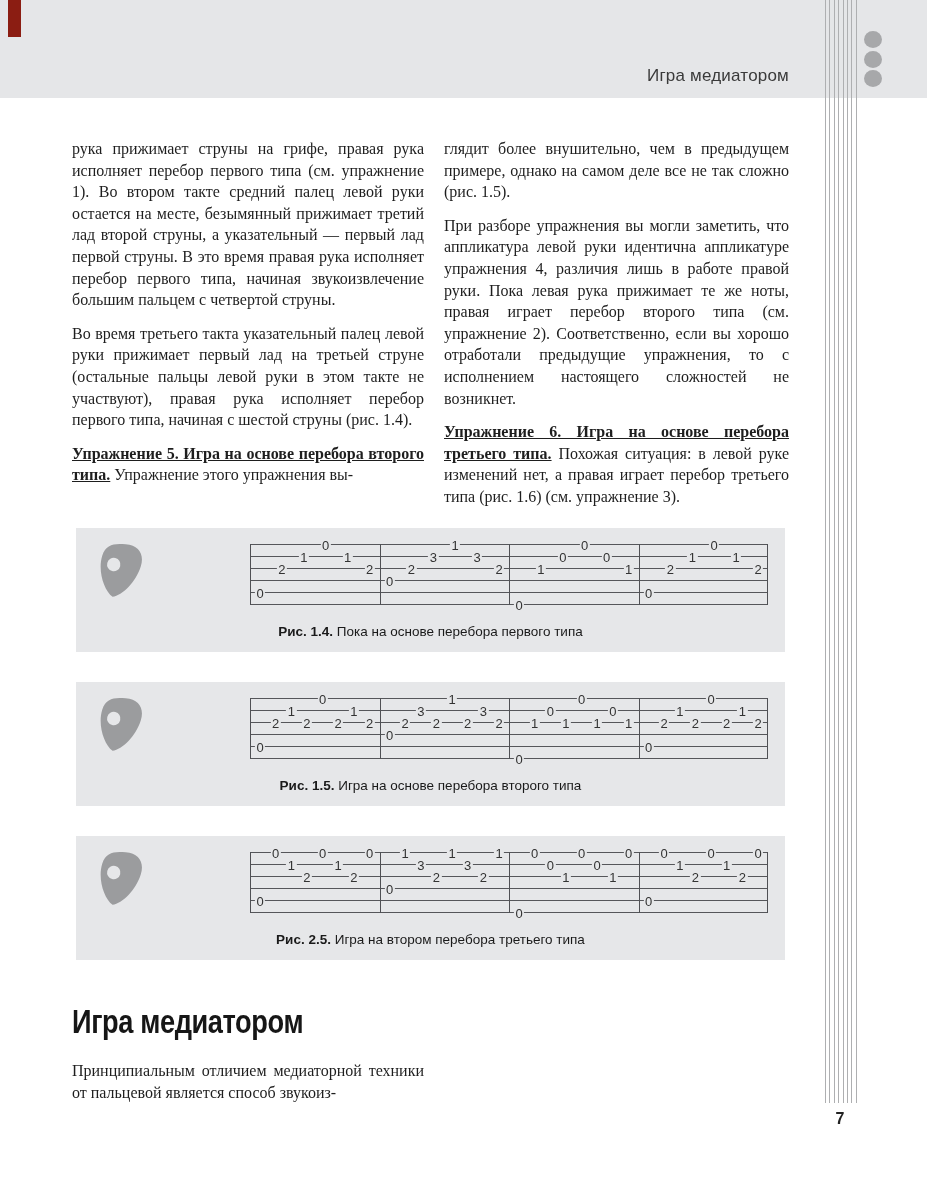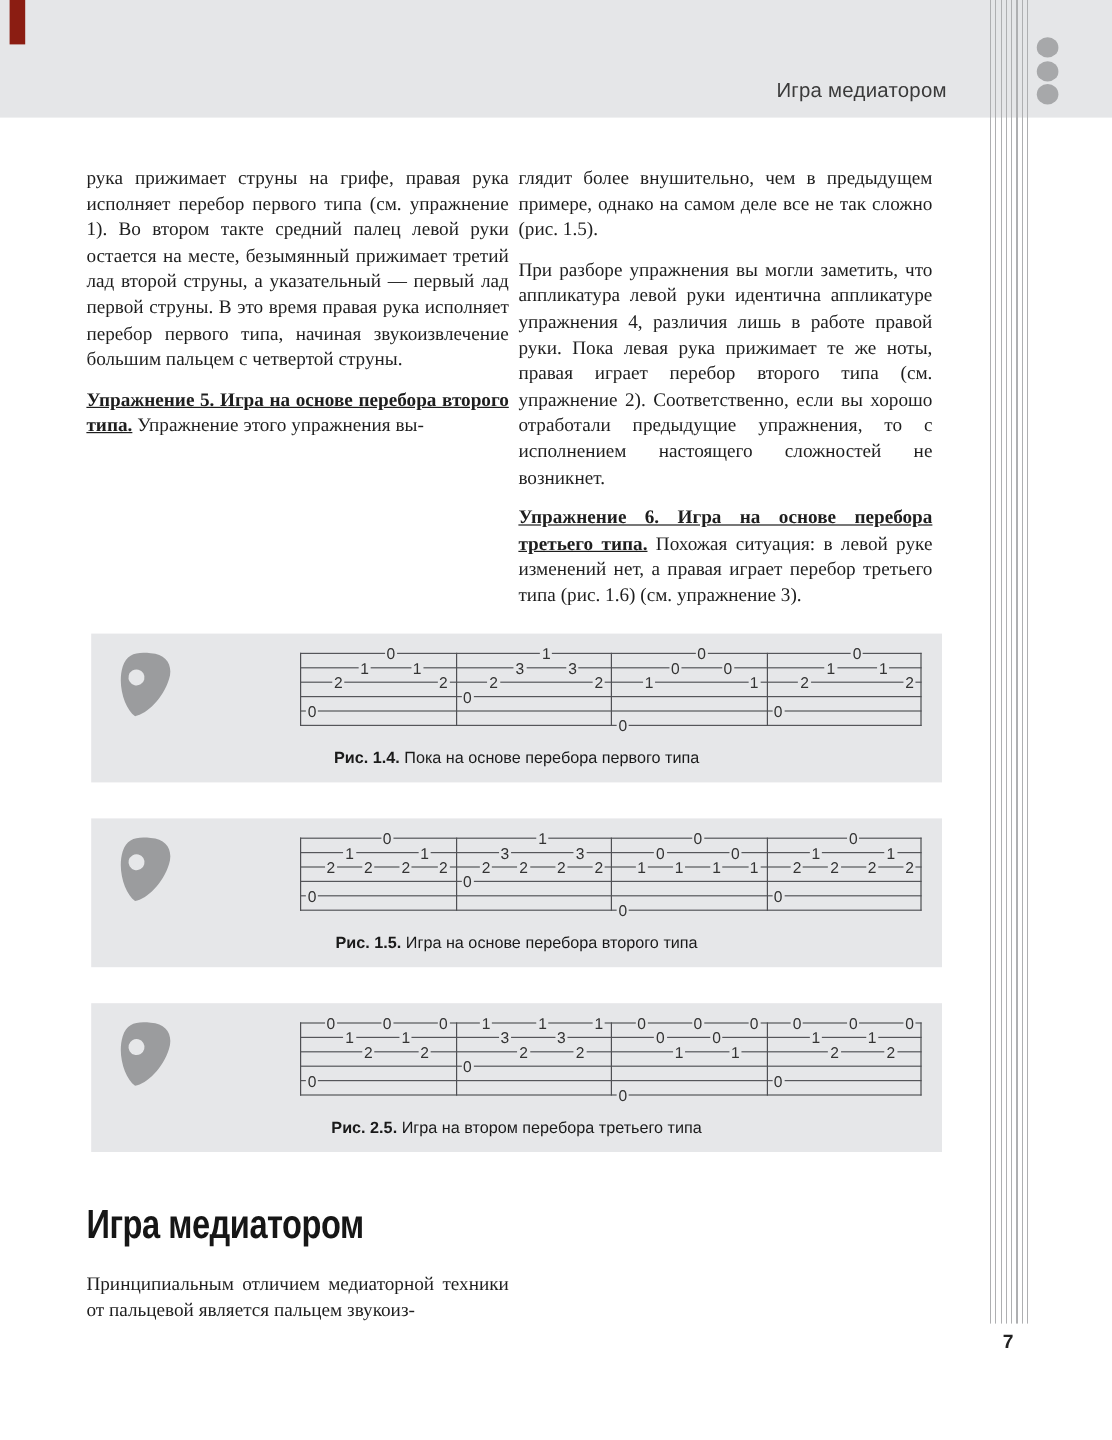--- a/index.html
+++ b/index.html
@@ -11,21 +11,21 @@
   .header-title{position:absolute;top:66px;right:138px;font-family:"Liberation Sans",sans-serif;
         font-size:17px;color:#3a3a3a;letter-spacing:.2px;}
   
   .stripes{position:absolute;left:825px;top:0;width:33px;height:1103px;
         background:repeating-linear-gradient(90deg,#aeafb1 0,#aeafb1 1px,transparent 1px,transparent 4.4px);}
   .dot{position:absolute;left:864px;width:18px;height:17px;border-radius:50%;background:#a7a8aa;}
   .dot.d1{top:31px}.dot.d2{top:51px}.dot.d3{top:70px}
   
   .col{position:absolute;top:138px;}
   .col-left{left:72px;width:352px;}
-  .col-right{left:432px;width:345px;}
+  .col-right{left:444px;width:345px;}
   .col p,.bottom p{margin:0 0 12px 0;font-size:16px;line-height:21.6px;text-align:justify;}
   .lead{font-weight:bold;text-decoration:underline;}
   
   .figure{position:absolute;left:76px;width:709px;height:124px;background:#e6e7e9;}
   .fig14{top:528px}.fig15{top:682px}.fig16{top:836px}
   .pick{position:absolute;left:18px;top:10px;}
   .staff{position:absolute;left:174px;top:16px;width:518px;height:61px;}
   .tab-line{position:absolute;left:0;width:518px;height:1px;background:#55565a;}
   .tab-bar{position:absolute;top:0;width:1px;height:61px;background:#4f5054;}
   .tab-note{position:absolute;transform:translate(-50%,-50%);font-family:"Liberation Sans",sans-serif;
@@ -49,20 +49,21 @@
   <div class="band"></div>
   <div class="red-tab"></div>
   <div class="header-title">Игра медиатором</div>
   <div class="stripes"></div>
   <div class="dot d1"></div>
   <div class="dot d2"></div>
   <div class="dot d3"></div>
 
   <div class="col col-left">
     <p>рука прижимает струны на грифе, правая рука исполняет перебор первого типа (см. упражнение 1). Во втором такте средний палец левой руки остается на месте, безымянный прижимает третий лад второй струны, а указательный — первый лад первой струны. В это время правая рука исполняет перебор первого типа, начиная звукоизвлечение большим пальцем с четвертой струны.</p>
+    <p>Во время третьего такта указательный палец левой руки прижимает первый лад на третьей струне (остальные пальцы левой руки в этом такте не участвуют), правая рука исполняет перебор первого типа, начиная с шестой струны (рис. 1.4).</p>
     <p><b class="lead">Упражнение 5. Игра на основе перебора второго типа.</b><span> Упражнение этого упражнения вы-</span></p>
   </div>
 
   <div class="col col-right">
     <p>глядит более внушительно, чем в предыдущем примере, однако на самом деле все не так сложно (рис. 1.5).</p>
     <p>При разборе упражнения вы могли заметить, что аппликатура левой руки идентична аппликатуре упражнения 4, различия лишь в работе правой руки. Пока левая рука прижимает те же ноты, правая играет перебор второго типа (см. упражнение 2). Соответственно, если вы хорошо отработали предыдущие упражнения, то с исполнением настоящего сложностей не возникнет.</p>
     <p><b class="lead">Упражнение 6. Игра на основе перебора третьего типа.</b><span> Похожая ситуация: в левой руке изменений нет, а правая играет перебор третьего типа (рис. 1.6) (см. упражнение 3).</span></p>
   </div>
 
   <div class="figure fig14">
@@ -217,18 +218,18 @@
         <span class="tab-note" style="left: 461.071px; top: 0.5px;">0</span>
         <span class="tab-note" style="left: 476.714px; top: 12.5px;">1</span>
         <span class="tab-note" style="left: 492.357px; top: 24.5px;">2</span>
         <span class="tab-note" style="left: 508px; top: 0.5px;">0</span>
       </div>
     <div class="fig-caption"><b>Рис. 2.5.</b><span> Игра на втором перебора третьего типа</span></div>
   </div>
 
   <div class="section-heading">Игра медиатором</div>
   <div class="bottom bottom-left">
-    <p>Принципиальным отличием медиаторной техники от пальцевой является пальцем звукоиз-</p>
+    <p>Принципиальным отличием медиаторной техники от пальцевой является способ звукоиз-</p>
   </div>
 
   <div class="page-number">7</div>
 
 </div>
 
 </body></html>

